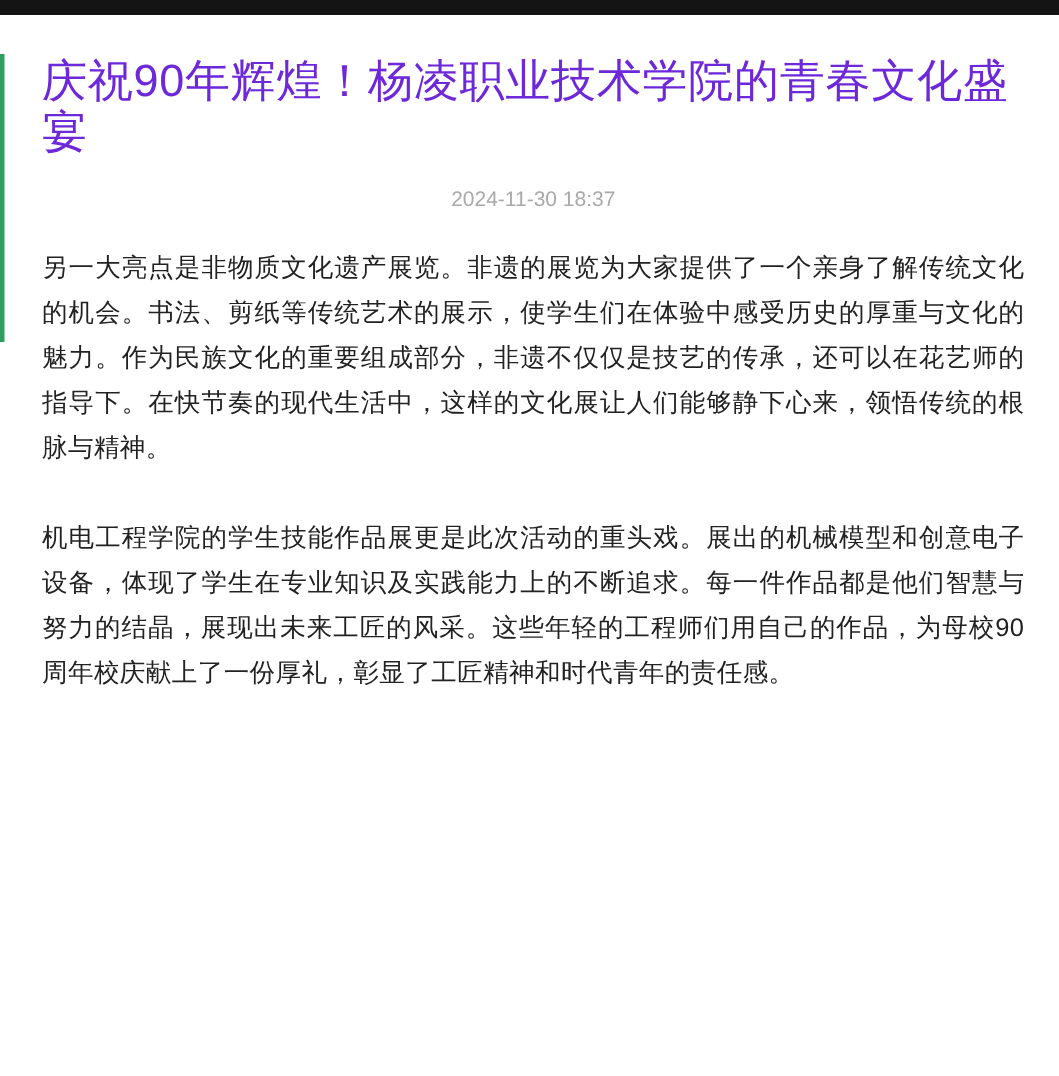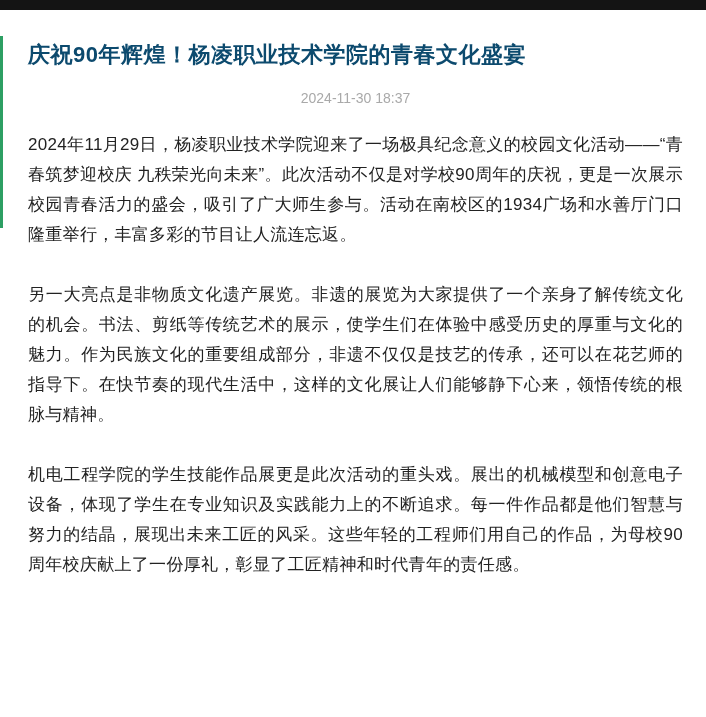--- a/index.html
+++ b/index.html
@@ -30,24 +30,24 @@
     top: 10px; left: 0;
     width: 706px;
     padding: 0;
     box-sizing: border-box;
   }
   .content {
     padding: 0 23px 0 28px;
   }
   h1.title {
     margin: 28px 0 0 0;
-    font-size: 22px;
+    font-size: 30px;
     line-height: 34px;
-    font-weight: bold;
-    color: #0c4a6e;
+    font-weight: normal;
+    color: #6d28d9;
     letter-spacing: 0.5px;
   }
   .date {
     margin: 18px 0 0 0;
     font-size: 14px;
     line-height: 16px;
     color: #a9a9a9;
     text-align: center;
   }
   .content p {
@@ -66,17 +66,16 @@
 </head>
 <body>
 
 <div class="top-bar"></div>
 <div class="accent-line"></div>
 
 <div class="article">
   <div class="content">
     <h1 class="title">庆祝90年辉煌！杨凌职业技术学院的青春文化盛宴</h1>
     <div class="date">2024-11-30 18:37</div>
-    <p>2024年11月29日，杨凌职业技术学院迎来了一场极具纪念意义的校园文化活动——“青春筑梦迎校庆 九秩荣光向未来”。此次活动不仅是对学校90周年的庆祝，更是一次展示校园青春活力的盛会，吸引了广大师生参与。活动在南校区的1934广场和水善厅门口隆重举行，丰富多彩的节目让人流连忘返。</p>
     <p>另一大亮点是非物质文化遗产展览。非遗的展览为大家提供了一个亲身了解传统文化的机会。书法、剪纸等传统艺术的展示，使学生们在体验中感受历史的厚重与文化的魅力。作为民族文化的重要组成部分，非遗不仅仅是技艺的传承，还可以在花艺师的指导下。在快节奏的现代生活中，这样的文化展让人们能够静下心来，领悟传统的根脉与精神。</p>
     <p>机电工程学院的学生技能作品展更是此次活动的重头戏。展出的机械模型和创意电子设备，体现了学生在专业知识及实践能力上的不断追求。每一件作品都是他们智慧与努力的结晶，展现出未来工匠的风采。这些年轻的工程师们用自己的作品，为母校90周年校庆献上了一份厚礼，彰显了工匠精神和时代青年的责任感。</p>
   </div>
 </div>
 
 </body></html>

